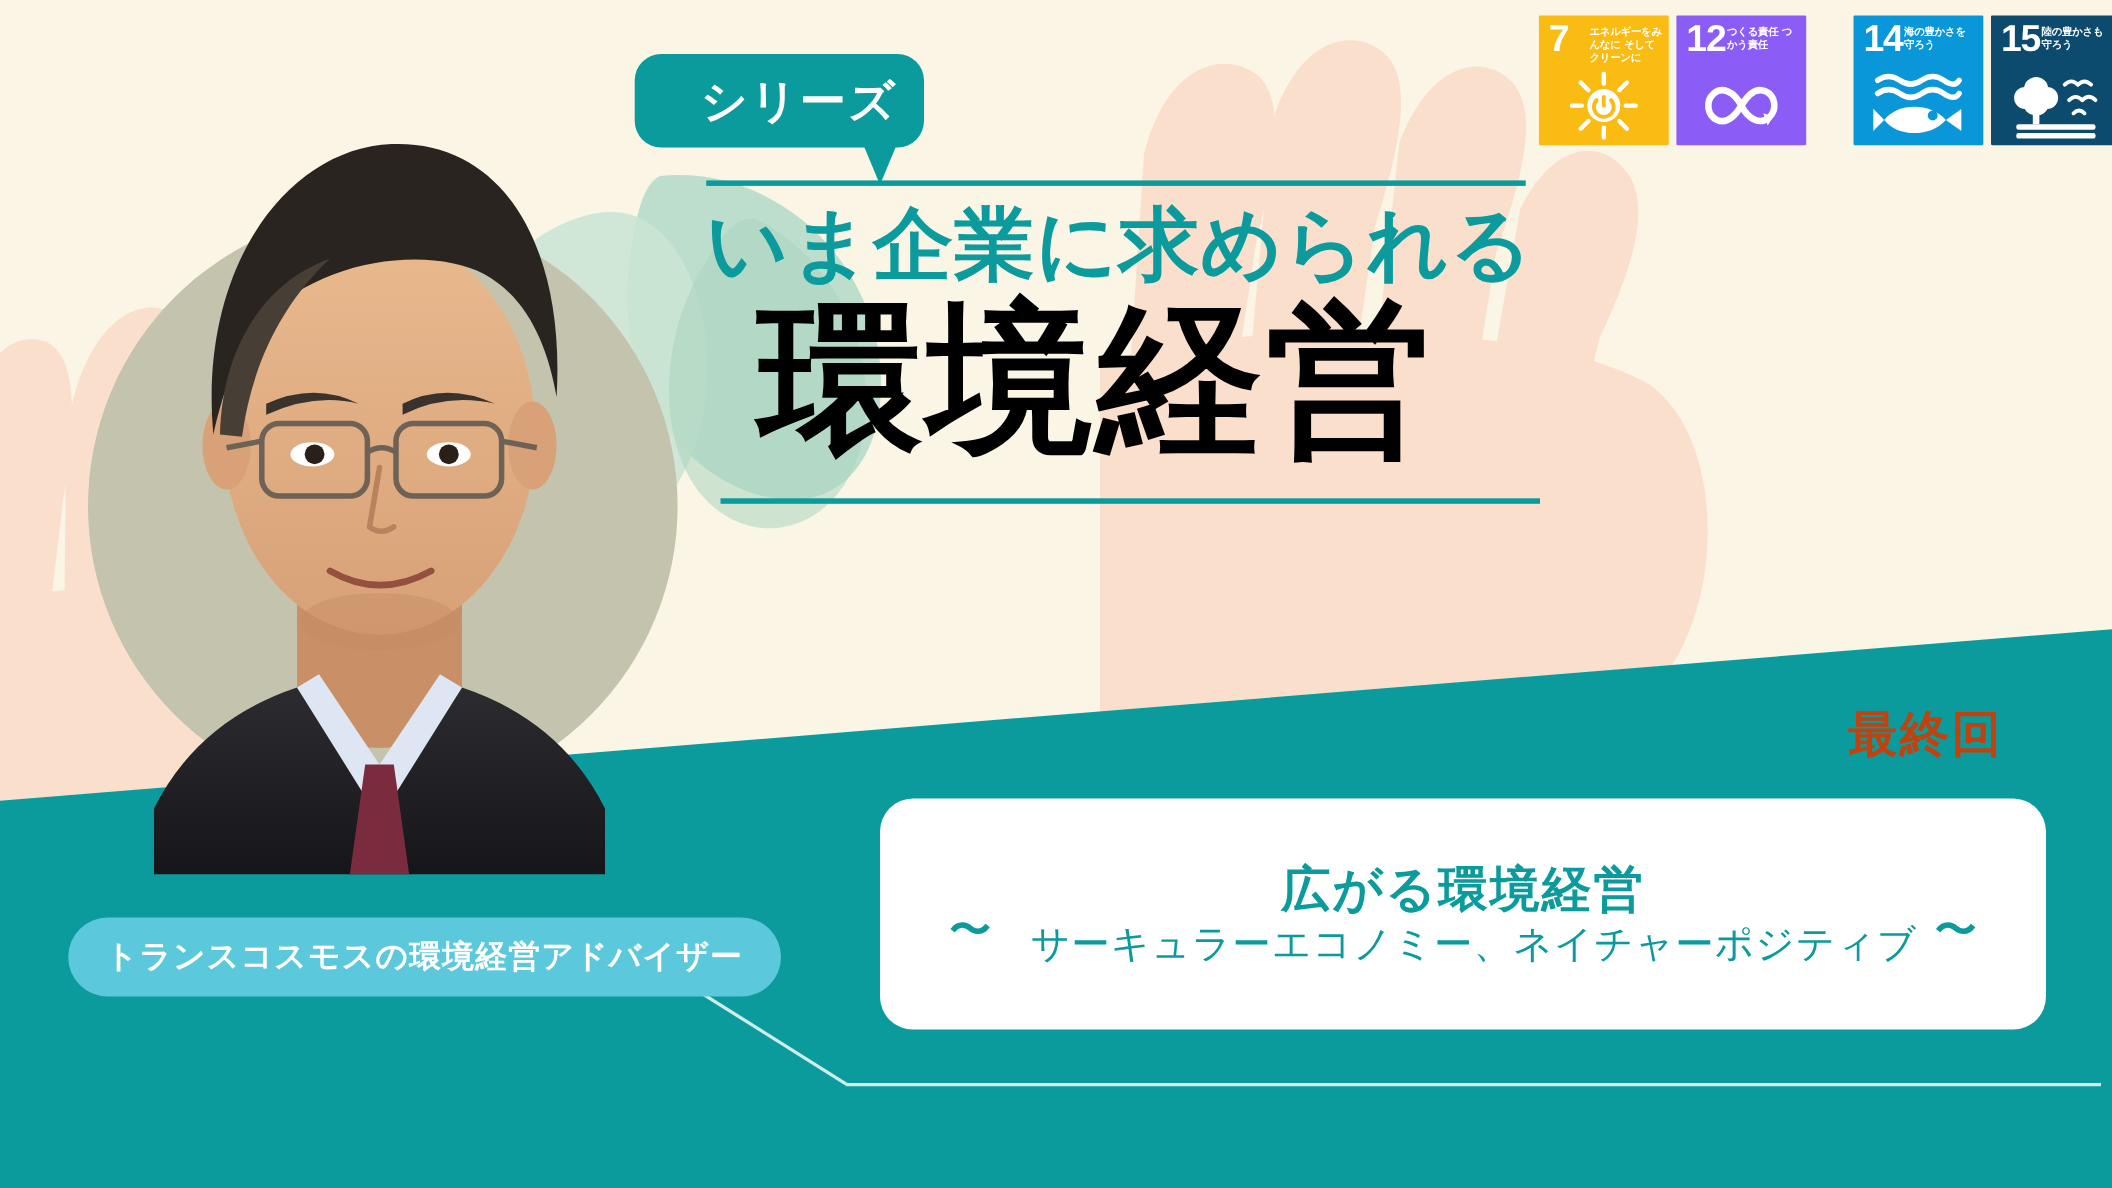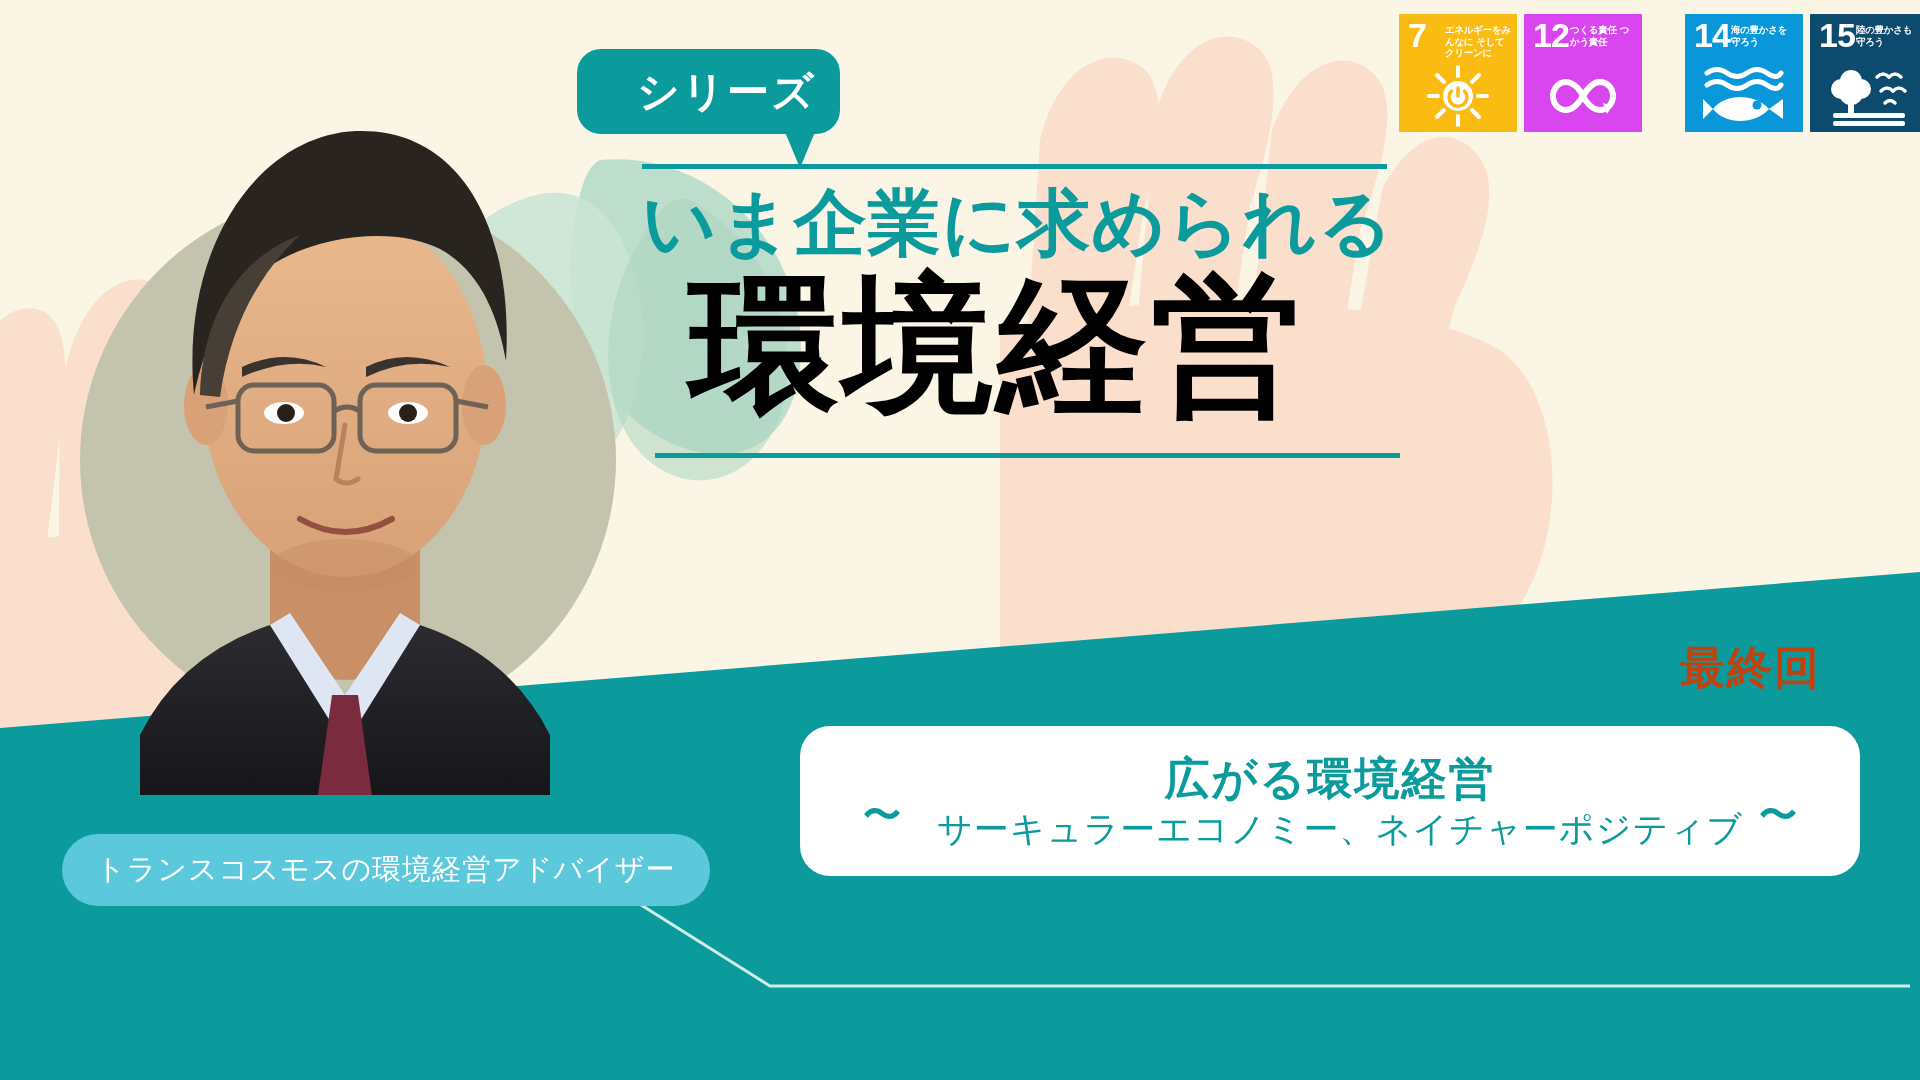--- a/index.html
+++ b/index.html
@@ -47,21 +47,21 @@
     color:#fff; font-size:9.5px; line-height:11.5px; font-weight:bold;
     font-family:"DejaVu Sans",sans-serif;
     letter-spacing:-0.3px;
   }
   .sdg .sdg-ico{
     position:absolute; left:0; right:0; bottom:6px;
     height:60px;
     display:flex; align-items:center; justify-content:center;
   }
   .sdg7{ background:#FABC13; }
-  .sdg12{ background:#d946ef; }
+  .sdg12{ background:#8b5cf6; }
   .sdg14{ background:#0A97D9;margin-left:36px; }
   .sdg15{ background:#0c4a6e; }
 
   
   .series-bubble{
     position:absolute; left:577px; top:49px;
     width:263px; height:85px;
     background:#0B9B9D;
     border-radius:24px;
     display:flex; align-items:center; justify-content:center;
@@ -117,39 +117,39 @@
   
   .role-pill{
     position:absolute; left:62px; top:834px;
     height:72px; padding:0 34px;
     background:#5CC8DC;
     border-radius:36px;
     display:flex; align-items:center; justify-content:center;
     z-index:35;
   }
   .role-pill .lbl{
-    color:#ffffff; font-size:29px; font-weight:normal;
+    color:#ffffff; font-size:29px; font-weight:bold;
     letter-spacing:1px; white-space:nowrap;
     font-family:"DejaVu Sans",sans-serif;
   }
 
   
   .final-badge{
     position:absolute; left:1680px; top:638px;
     z-index:35;
   }
   .final-badge .lbl{
     color:#c2410c; font-size:45px; font-weight:bold; letter-spacing:2px;
     font-family:"DejaVu Sans",sans-serif; white-space:nowrap;
   }
 
   
   .subject-card{
     position:absolute; left:800px; top:726px;
-    width:1060px; height:150px;
+    width:1060px; height:210px;
     background:#FFFFFF;
     border-radius:30px;
     z-index:35;
     display:flex; flex-direction:column;
     align-items:center; justify-content:center;
   }
   .subject-main{
     color:#0B9B9D; font-size:45px; font-weight:bold; letter-spacing:2px;
     font-family:"DejaVu Sans",sans-serif; white-space:nowrap;
     line-height:54px;

